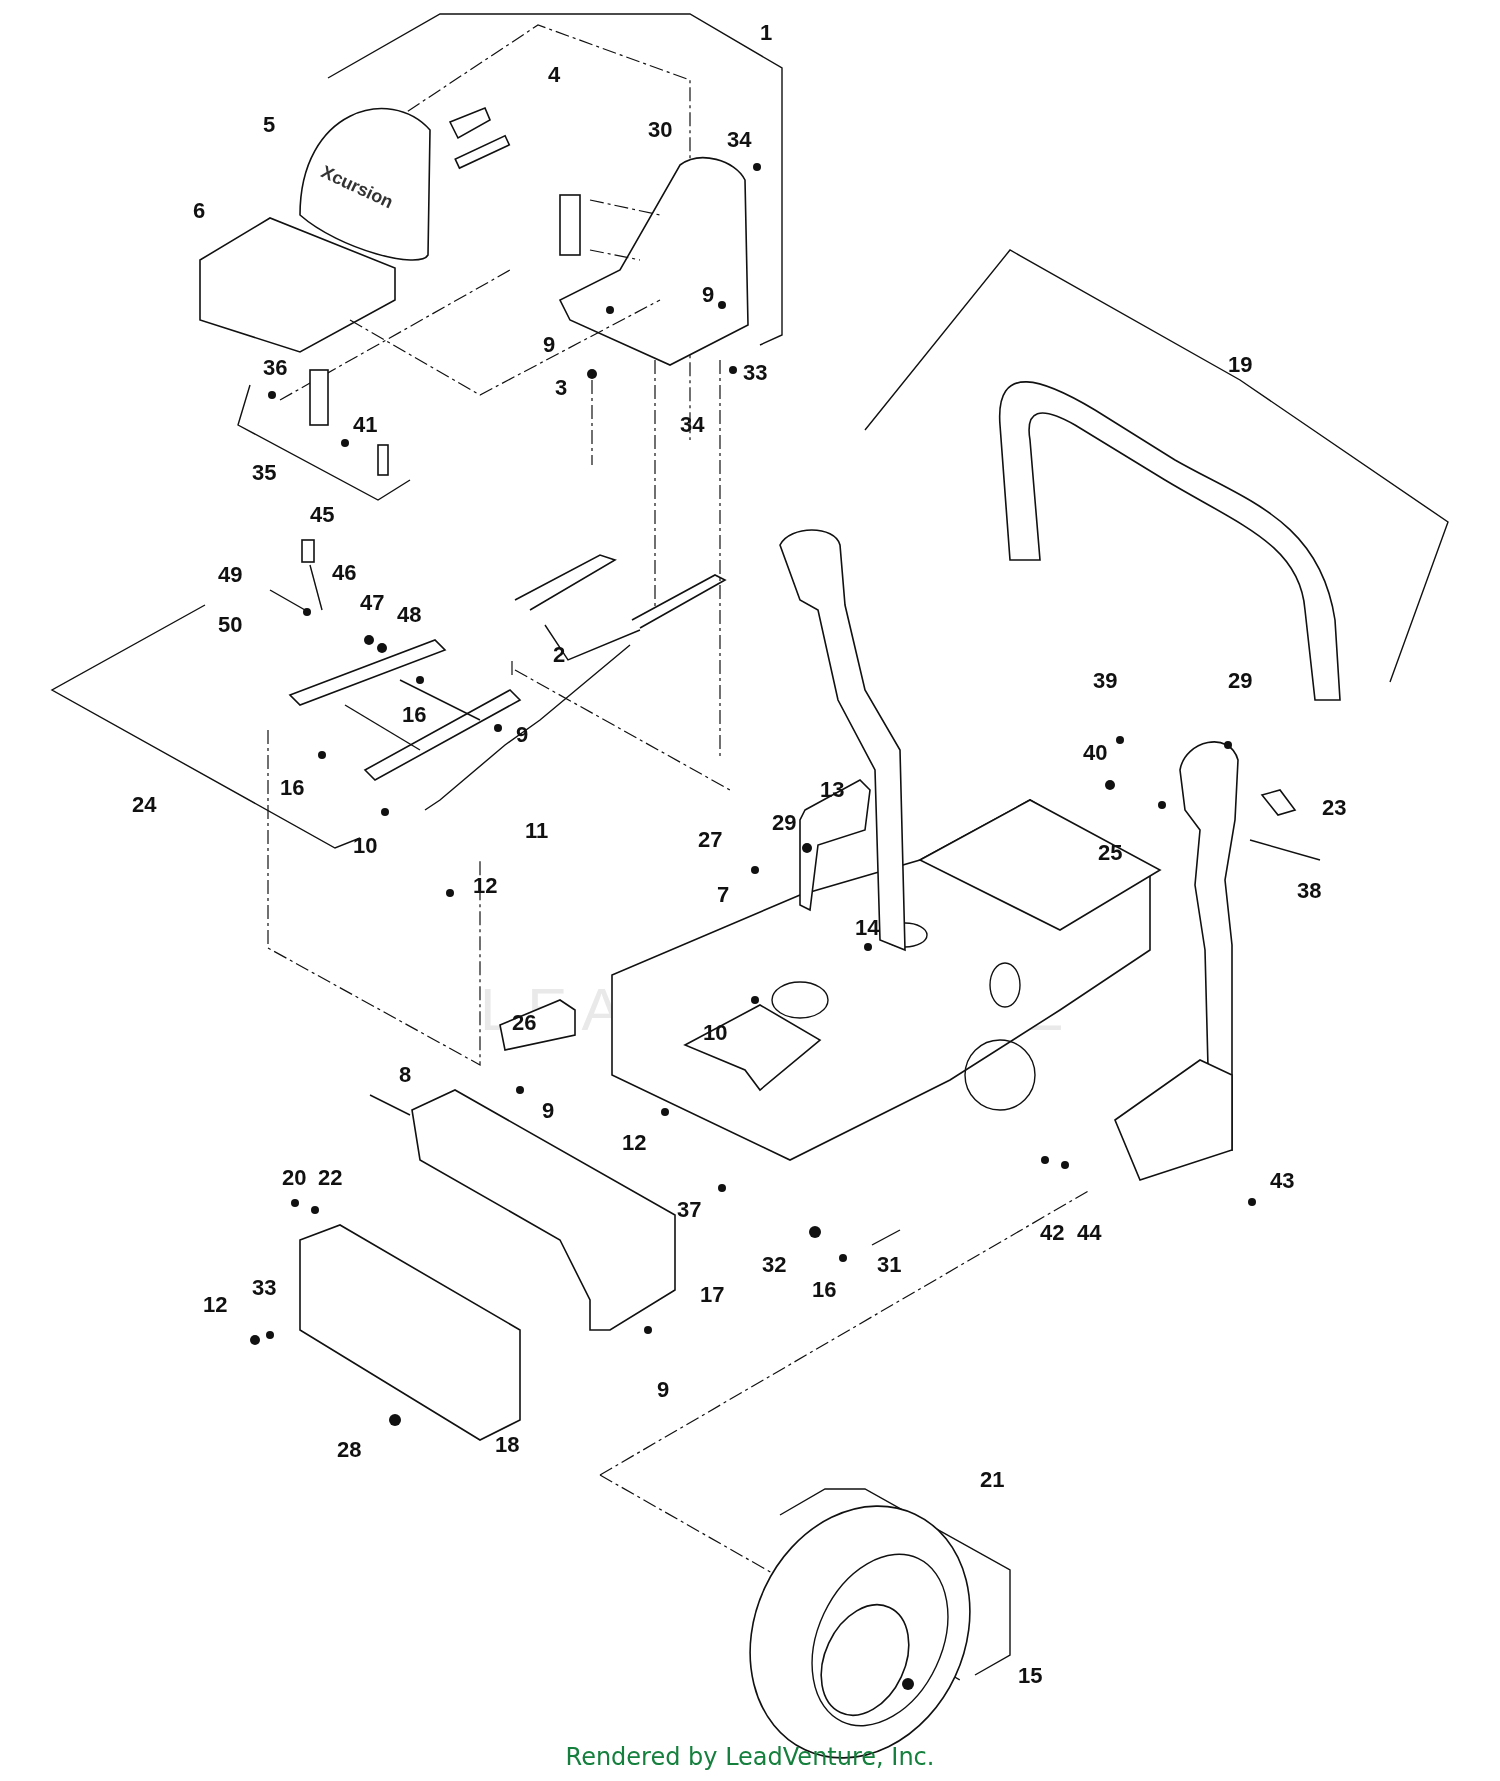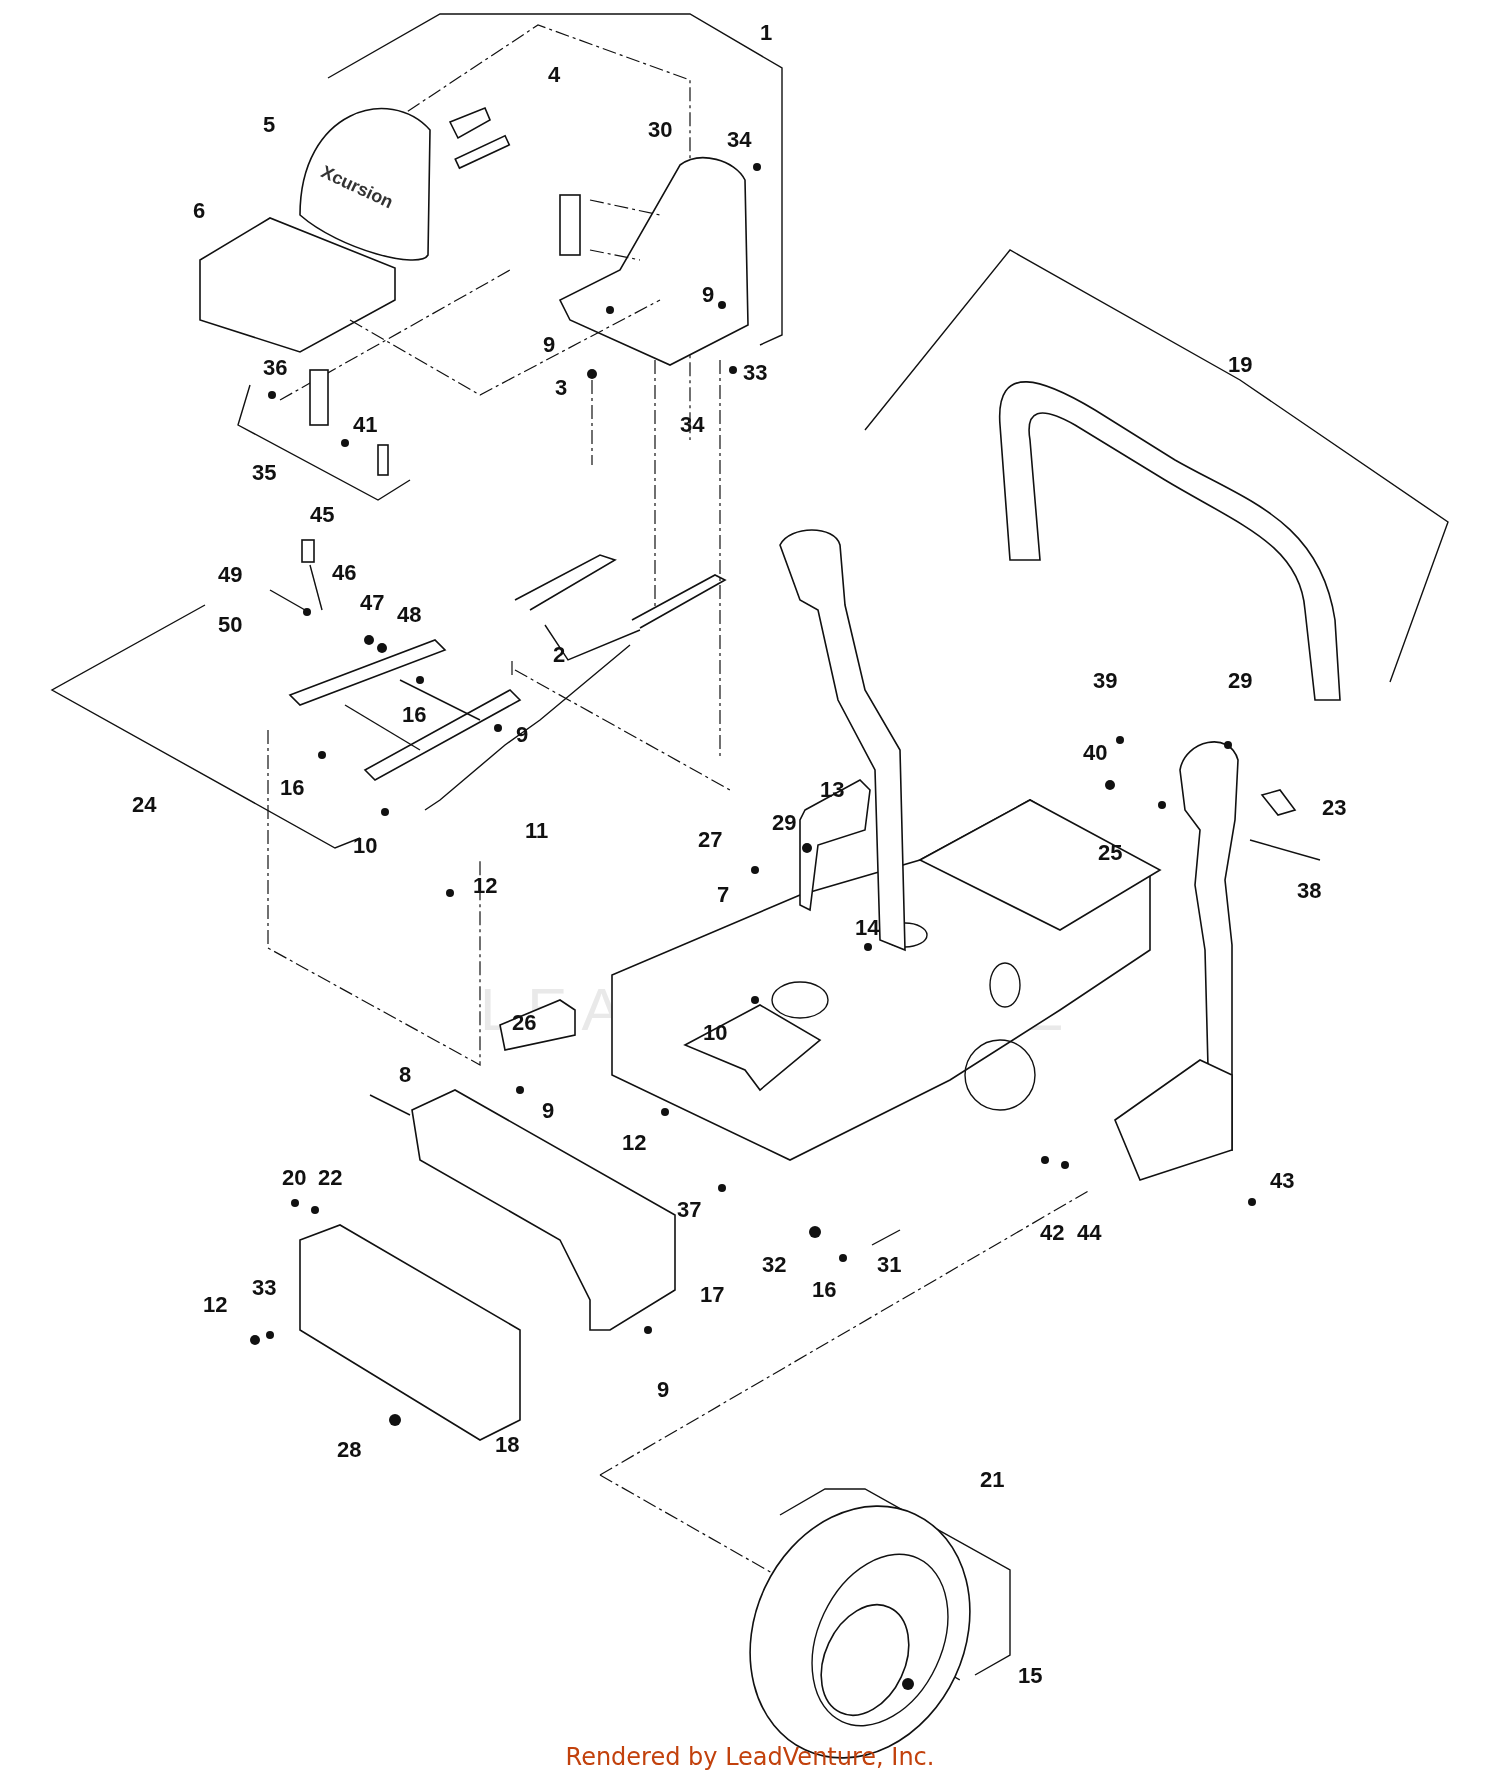--- a/index.html
+++ b/index.html
@@ -4,21 +4,21 @@
 <style>
   html, body { margin:0; padding:0; background:#ffffff; }
   body { width:1500px; height:1781px; position:relative; overflow:hidden; font-family:"Liberation Sans", sans-serif; }
   #diagram { position:absolute; left:0; top:0; width:1500px; height:1781px; }
   .ln { stroke:#111; stroke-width:1.4; fill:none; }
   .dash { stroke:#111; stroke-width:1.2; fill:none; stroke-dasharray:14 4 3 4; }
   .part { stroke:#111; stroke-width:1.6; fill:#fff; }
   .dot { fill:#111; }
   .callout { font-family:"Liberation Sans", sans-serif; font-weight:bold; font-size:22px; fill:#111; }
   .wm { font-family:"Liberation Sans", sans-serif; font-size:60px; fill:#e9e9e9; letter-spacing:14px; }
-  #footer { position:absolute; left:0; width:1500px; top:1743px; text-align:center; font-family:"DejaVu Sans", sans-serif; font-size:24px; color:#c2410c; }
+  #footer { position:absolute; left:0; width:1500px; top:1743px; text-align:center; font-family:"DejaVu Sans", sans-serif; font-size:24px; color:#15803d; }
 </style>
 </head>
 <body>
 
 <svg id="diagram" viewBox="0 0 1500 1781" xmlns="http://www.w3.org/2000/svg">
 
   <text class="wm" x="480" y="1030">LEADVENTURE</text>
 
   <g>
     <polyline class="ln" points="328,78 440,14 690,14 782,68 782,335 760,345"></polyline>

